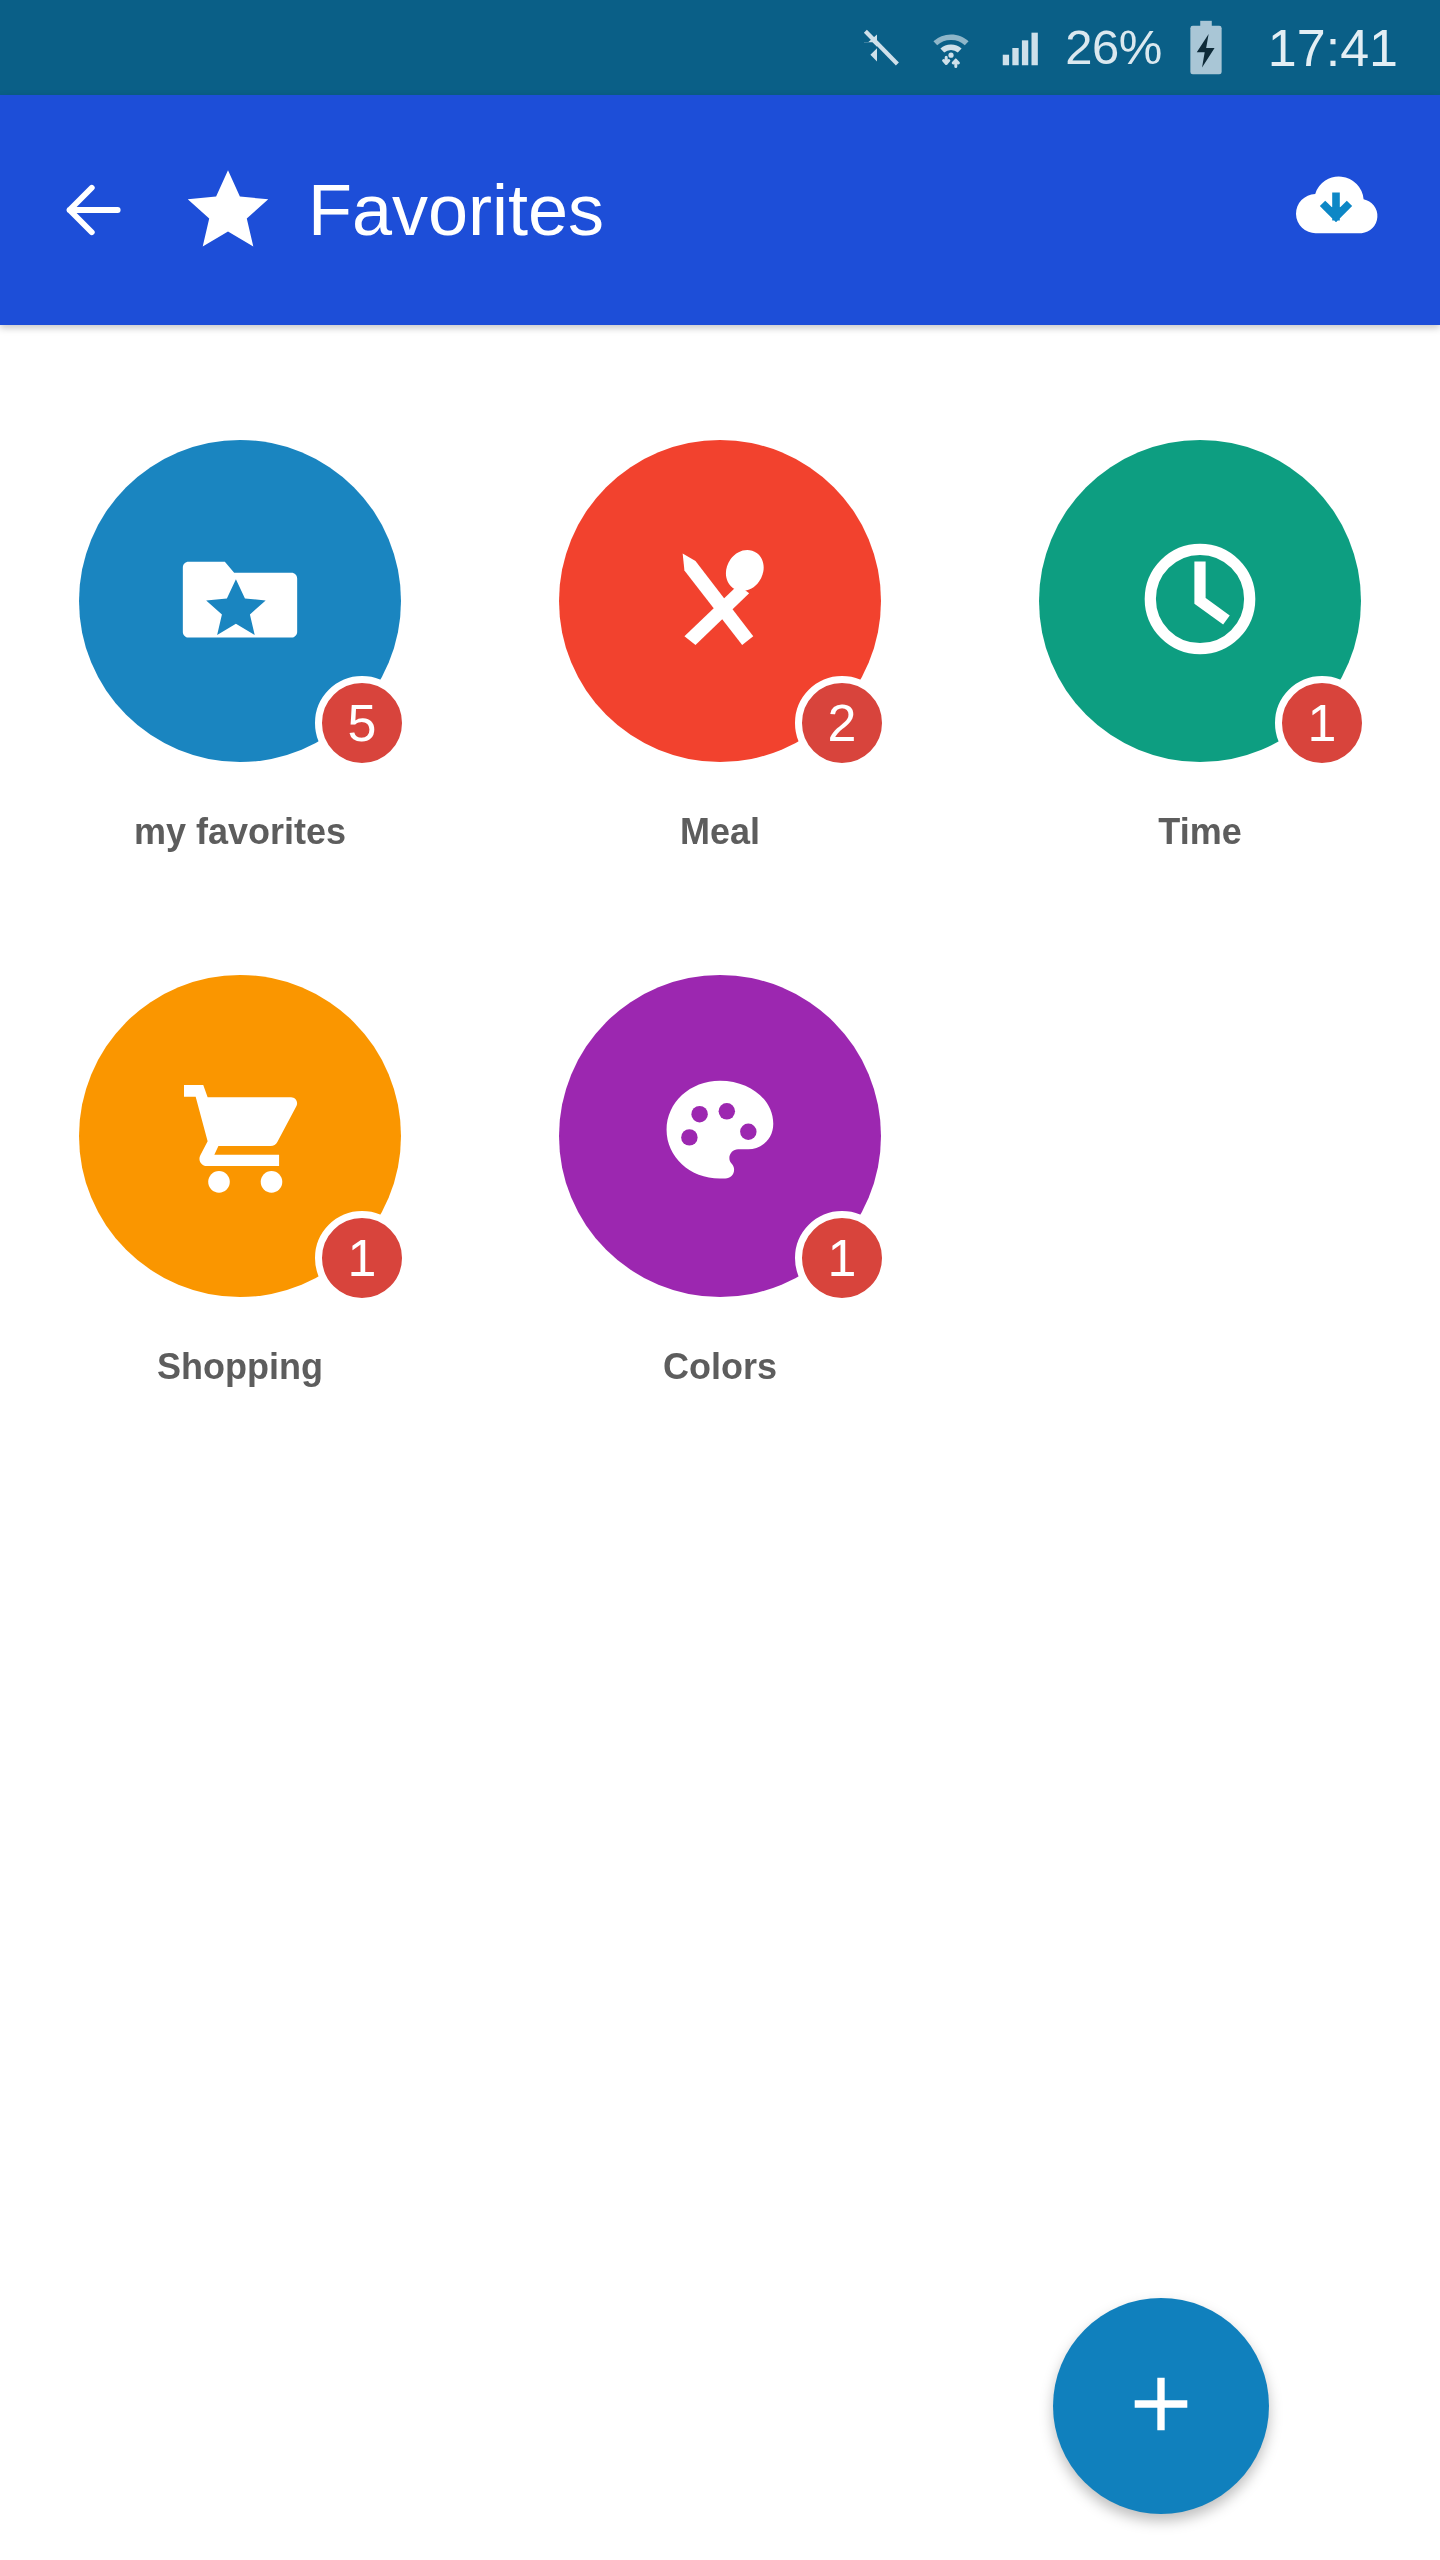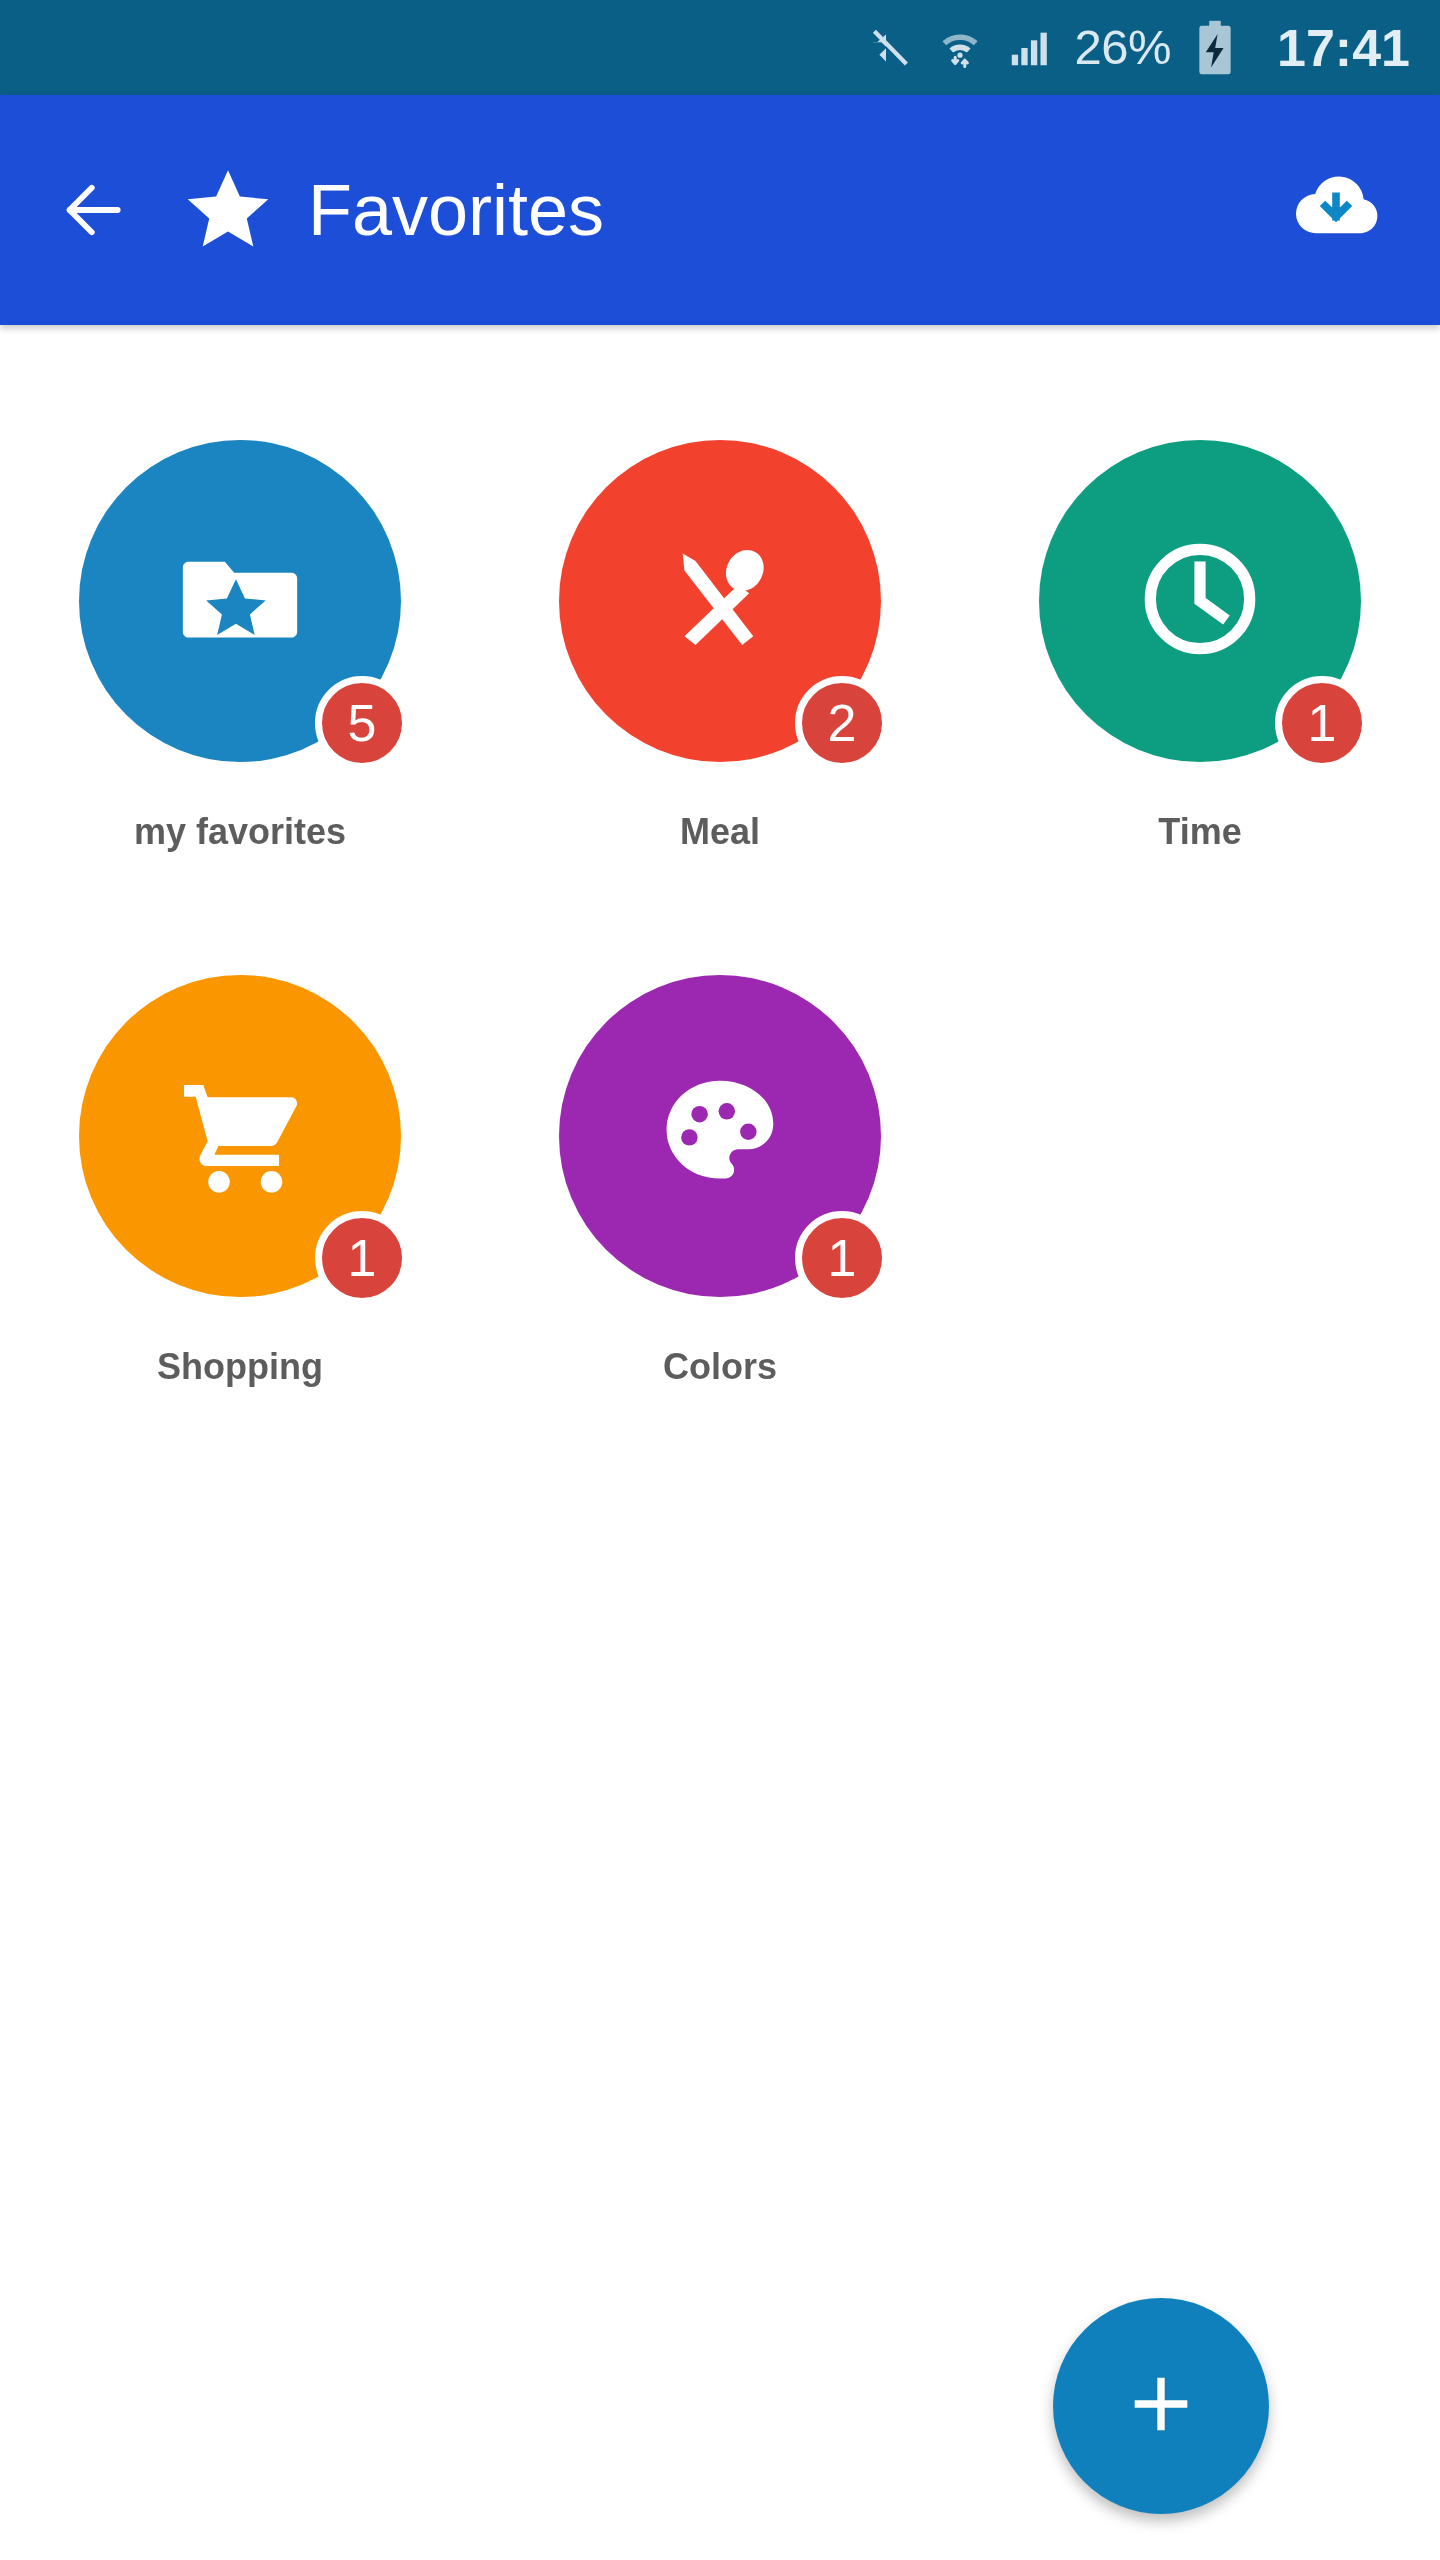--- a/index.html
+++ b/index.html
@@ -10,30 +10,30 @@
     overflow:hidden;
     position:relative;
   }
 
   
   .status-bar{
     position:absolute; top:0; left:0;
     width:1440px; height:95px;
     background:#0a5f87;
     display:flex; align-items:center; justify-content:flex-end;
-    padding-right:30px;
+    padding-right:42px;
   }
   .sb-group{ display:flex; align-items:center; gap:22px; }
   .sb-icon{ display:flex; align-items:center; }
   .sb-text{
     color:#dbe8ef; font-size:49px; font-weight:400;
     letter-spacing:-0.5px; line-height:1;
   }
   .sb-clock{
-    color:#e3eef4; font-size:52px; font-weight:700;
+    color:#e3eef4; font-size:52px; font-weight:400;
     letter-spacing:0px; line-height:1; margin-left:20px;
   }
   .sb-battery-wrap{ display:flex; align-items:center; margin-left:2px; }
 
   
   .app-bar{
     position:absolute; top:95px; left:0;
     width:1440px; height:230px;
     background:#1d4ed8;
     display:flex; align-items:center;

